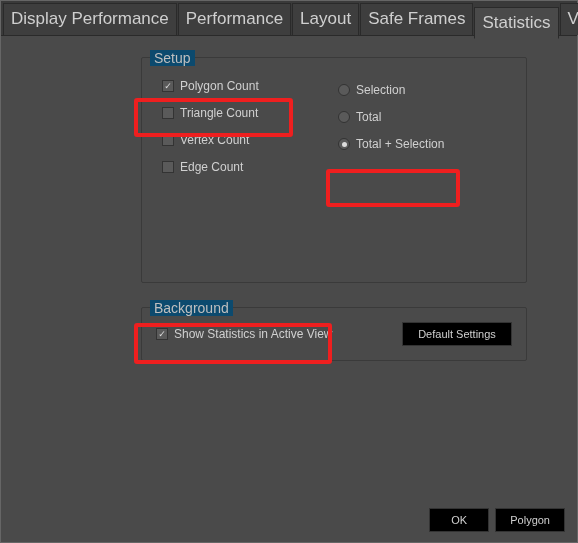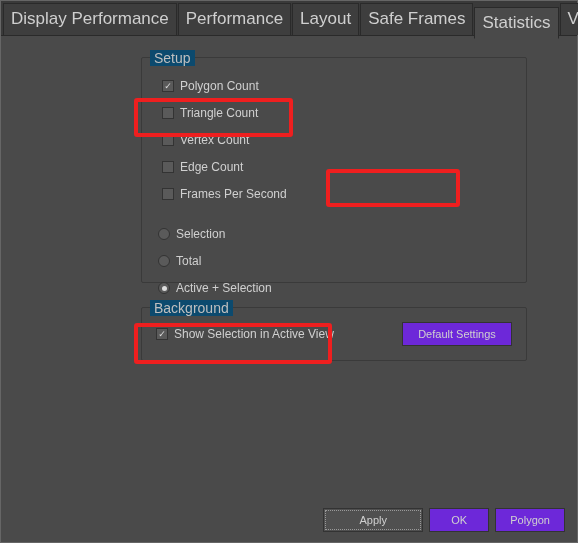--- a/index.html
+++ b/index.html
@@ -106,21 +106,20 @@
     position: absolute;
     top: -8px;
     left: 8px;
     background: #0c4a6e;
     padding: 0 4px;
     font-size: 14px;
     color: #bfbfbf;
   }
   .setup-row {
     display: flex;
-    flex-direction: column;
   }
   .setup-col {
     flex: 1;
   }
   .check-row, .radio-row {
     display: flex;
     align-items: center;
     margin: 9px 0;
     height: 18px;
   }
@@ -154,21 +153,21 @@
   }
   .hl1 { position: absolute; left: 134px; top: 98px; width: 151px; height: 31px; border: 4px solid #ef1f1f; border-radius: 3px; pointer-events: none; }
   .hl2 { position: absolute; left: 326px; top: 169px; width: 126px; height: 30px; border: 4px solid #ef1f1f; border-radius: 3px; pointer-events: none; }
   .hl3 { position: absolute; left: 134px; top: 323px; width: 190px; height: 33px; border: 4px solid #ef1f1f; border-radius: 3px; pointer-events: none; }
   .app-row {
     display: flex;
     align-items: center;
   }
   .app-row .left { flex: 1; display: flex; align-items: center; }
   .btn {
-    background: #6d28d9;
+    background: #000000;
     border: 1px solid #333;
     color: #d0d0d0;
     padding: 5px 14px;
     font-size: 11px;
     min-width: 60px;
     text-align: center;
     box-sizing: border-box;
   }
   .button-bar {
     display: flex;
@@ -218,57 +217,52 @@
             <span>Triangle Count</span>
           </div>
           <div class="check-row">
             <span class="check-box"></span>
             <span>Vertex Count</span>
           </div>
           <div class="check-row">
             <span class="check-box"></span>
             <span>Edge Count</span>
           </div>
-          <div class="check-row">
-            <span class="check-box"></span>
-            <span>Frames Per Second</span>
-          </div>
         </div>
         <div class="setup-col col-right">
           <div class="radio-row">
             <span class="radio-btn"></span>
             <span>Selection</span>
           </div>
           <div class="radio-row">
             <span class="radio-btn"></span>
             <span>Total</span>
           </div>
           <div class="radio-row">
             <span class="radio-btn selected"></span>
-            <span>Active + Selection</span>
+            <span>Total + Selection</span>
           </div>
         </div>
       </div>
     </div>
 
     <div class="group" style="margin-left:110px; margin-right:20px; padding-top:14px; padding-bottom:14px;">
       <div class="group-label">Background</div>
       <div class="app-row">
         <div class="left">
           <span class="check-box checked"></span>
-          <span>Show Selection in Active View</span>
+          <span>Show Statistics in Active View</span>
         </div>
         <div class="btn" style="min-width:110px;">Default Settings</div>
       </div>
     </div>
 
   </div>
 
   <div class="button-bar">
-    <div class="btn focus" style="min-width:100px;">Apply</div>
     <div class="btn">OK</div>
     <div class="btn">Polygon</div>
   </div>
 
   <div class="hl1"></div>
   <div class="hl2"></div>
   <div class="hl3"></div>
 
 </div>
 

